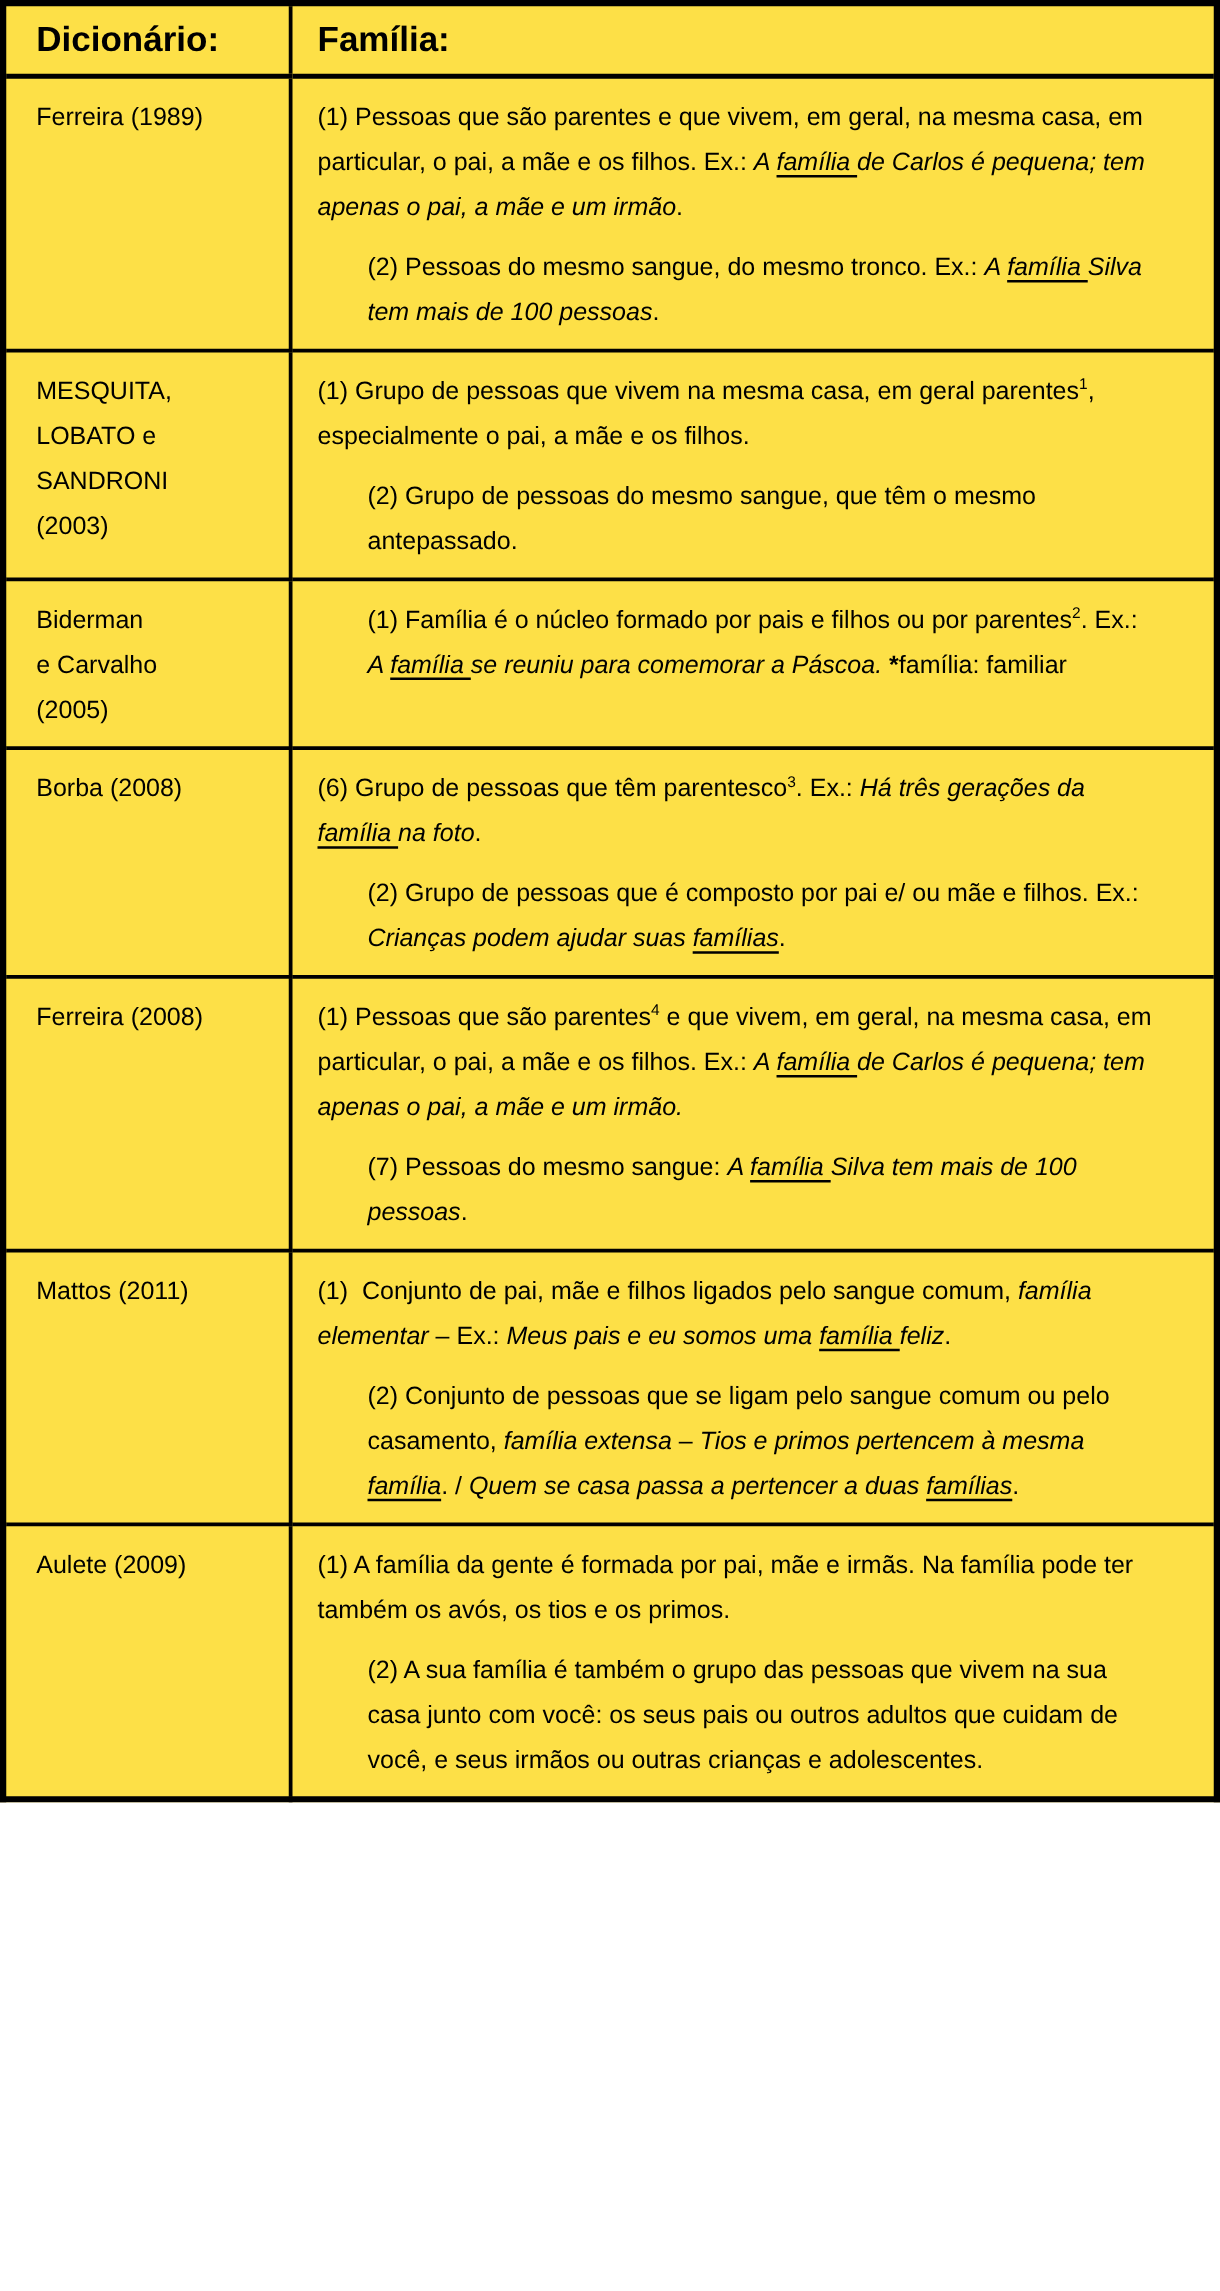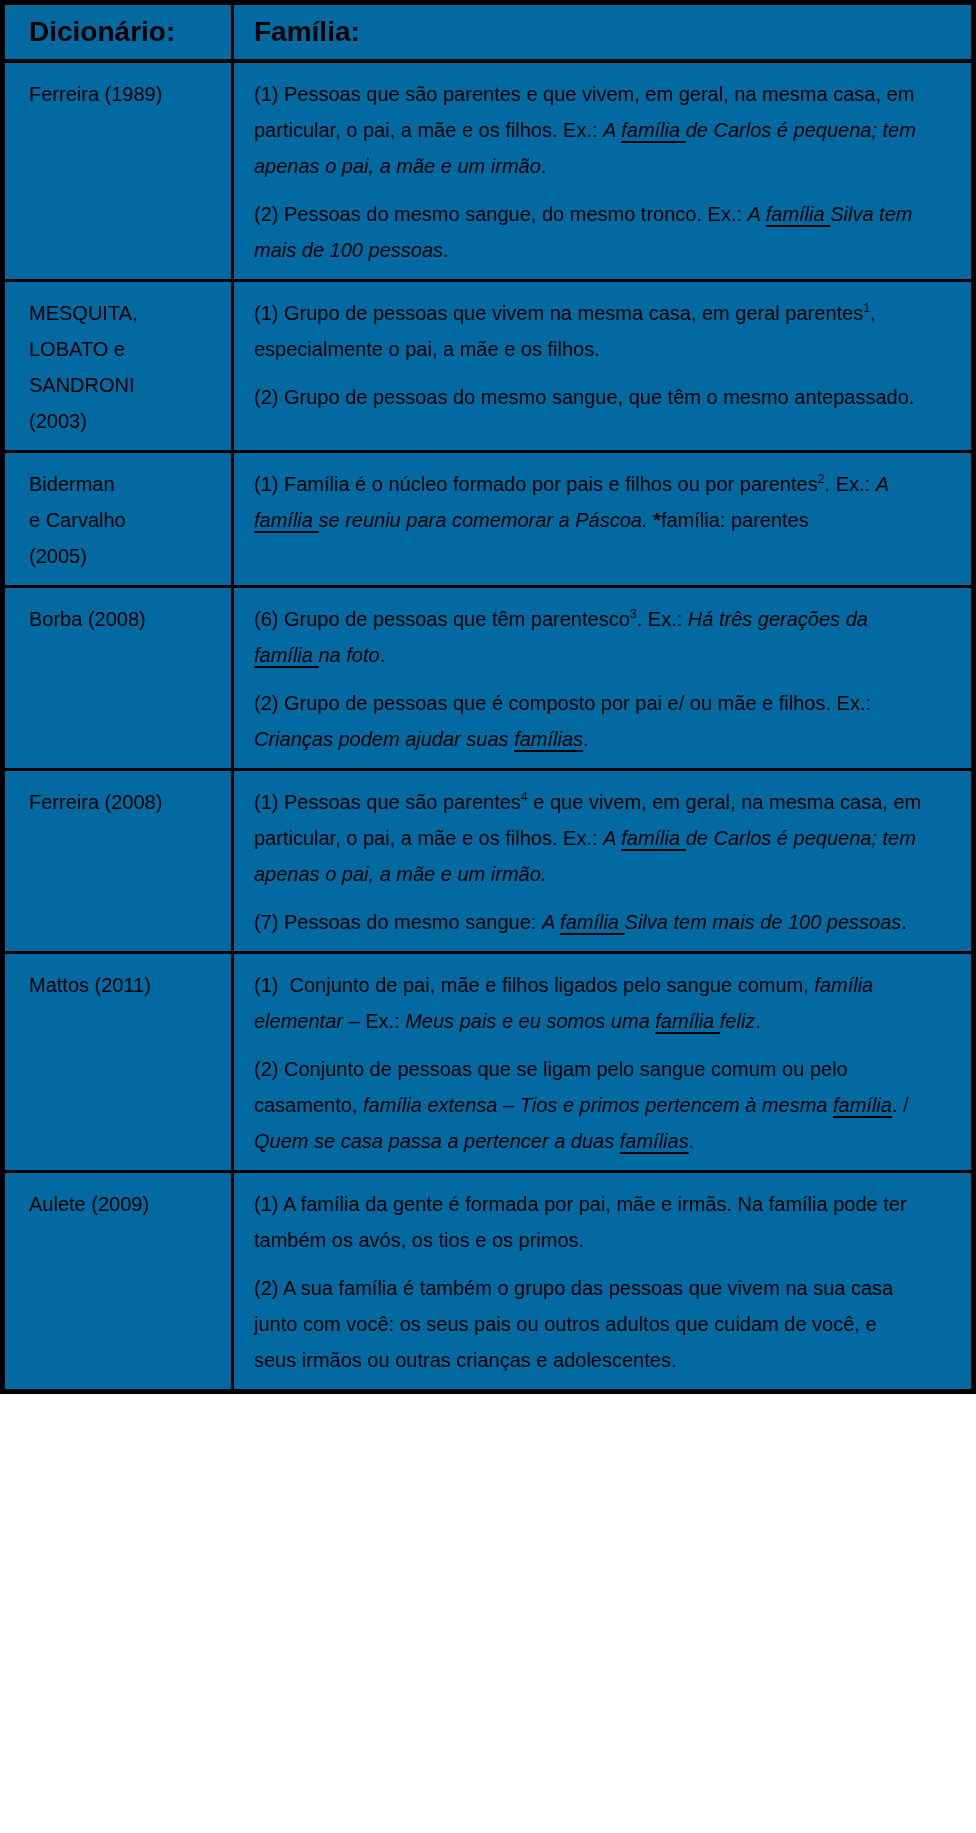--- a/index.html
+++ b/index.html
@@ -10,21 +10,21 @@
   .page {
     width: 976px;
     background: #ffffff;
     font-family: "Liberation Sans", sans-serif;
     color: #000000;
   }
   table.dict {
     width: 976px;
     border-collapse: collapse;
     table-layout: fixed;
-    background: #0369a1;
+    background: #fde047;
   }
   table.dict, table.dict th, table.dict td {
     border: 3px solid #000000;
   }
   table.dict {
     border-width: 5px;
   }
   th, td {
     vertical-align: top;
     text-align: left;
@@ -45,20 +45,21 @@
     white-space: pre-line;
   }
   td.c2 {
     padding: 13px 49px 11px 20px;
   }
   td.c2 p {
     margin: 0 0 12px 0;
   }
   td.c2 p:last-child {
     margin-bottom: 0;
+    margin-left: 40px;
   }
   i.u {
     text-decoration: underline;
     text-decoration-thickness: 2px;
     text-underline-offset: 4px;
   }
   sup {
     font-size: 0.62em;
     line-height: 0;
     vertical-align: super;
@@ -96,21 +97,21 @@
           <td class="c2">
             <p><span>(1) Grupo de pessoas que vivem na mesma casa, em geral parentes</span><sup>1</sup><span>, especialmente o pai, a mãe e os filhos.</span></p>
             <p><span>(2) Grupo de pessoas do mesmo sangue, que têm o mesmo antepassado.</span></p>
           </td>
         </tr>
         <tr>
           <td class="c1">Biderman
 e Carvalho
 (2005)</td>
           <td class="c2">
-            <p><span>(1) Família é o núcleo formado por pais e filhos ou por parentes</span><sup>2</sup><span>. Ex.: </span><i>A </i><i class="u">família </i><i>se reuniu para comemorar a Páscoa.</i><span> </span><b>*</b><span>família: parentes</span></p>
+            <p><span>(1) Família é o núcleo formado por pais e filhos ou por parentes</span><sup>2</sup><span>. Ex.: </span><i>A </i><i class="u">família </i><i>se reuniu para comemorar a Páscoa.</i><span> </span><b>*</b><span>família: familiar</span></p>
           </td>
         </tr>
         <tr>
           <td class="c1">Borba (2008)</td>
           <td class="c2">
             <p><span>(6) Grupo de pessoas que têm parentesco</span><sup>3</sup><span>. Ex.: </span><i>Há três gerações da </i><i class="u">família </i><i>na foto</i><span>.</span></p>
             <p><span>(2) Grupo de pessoas que é composto por pai e/ ou mãe e filhos. Ex.: </span><i>Crianças podem ajudar suas </i><i class="u">famílias</i><span>.</span></p>
           </td>
         </tr>
         <tr>

